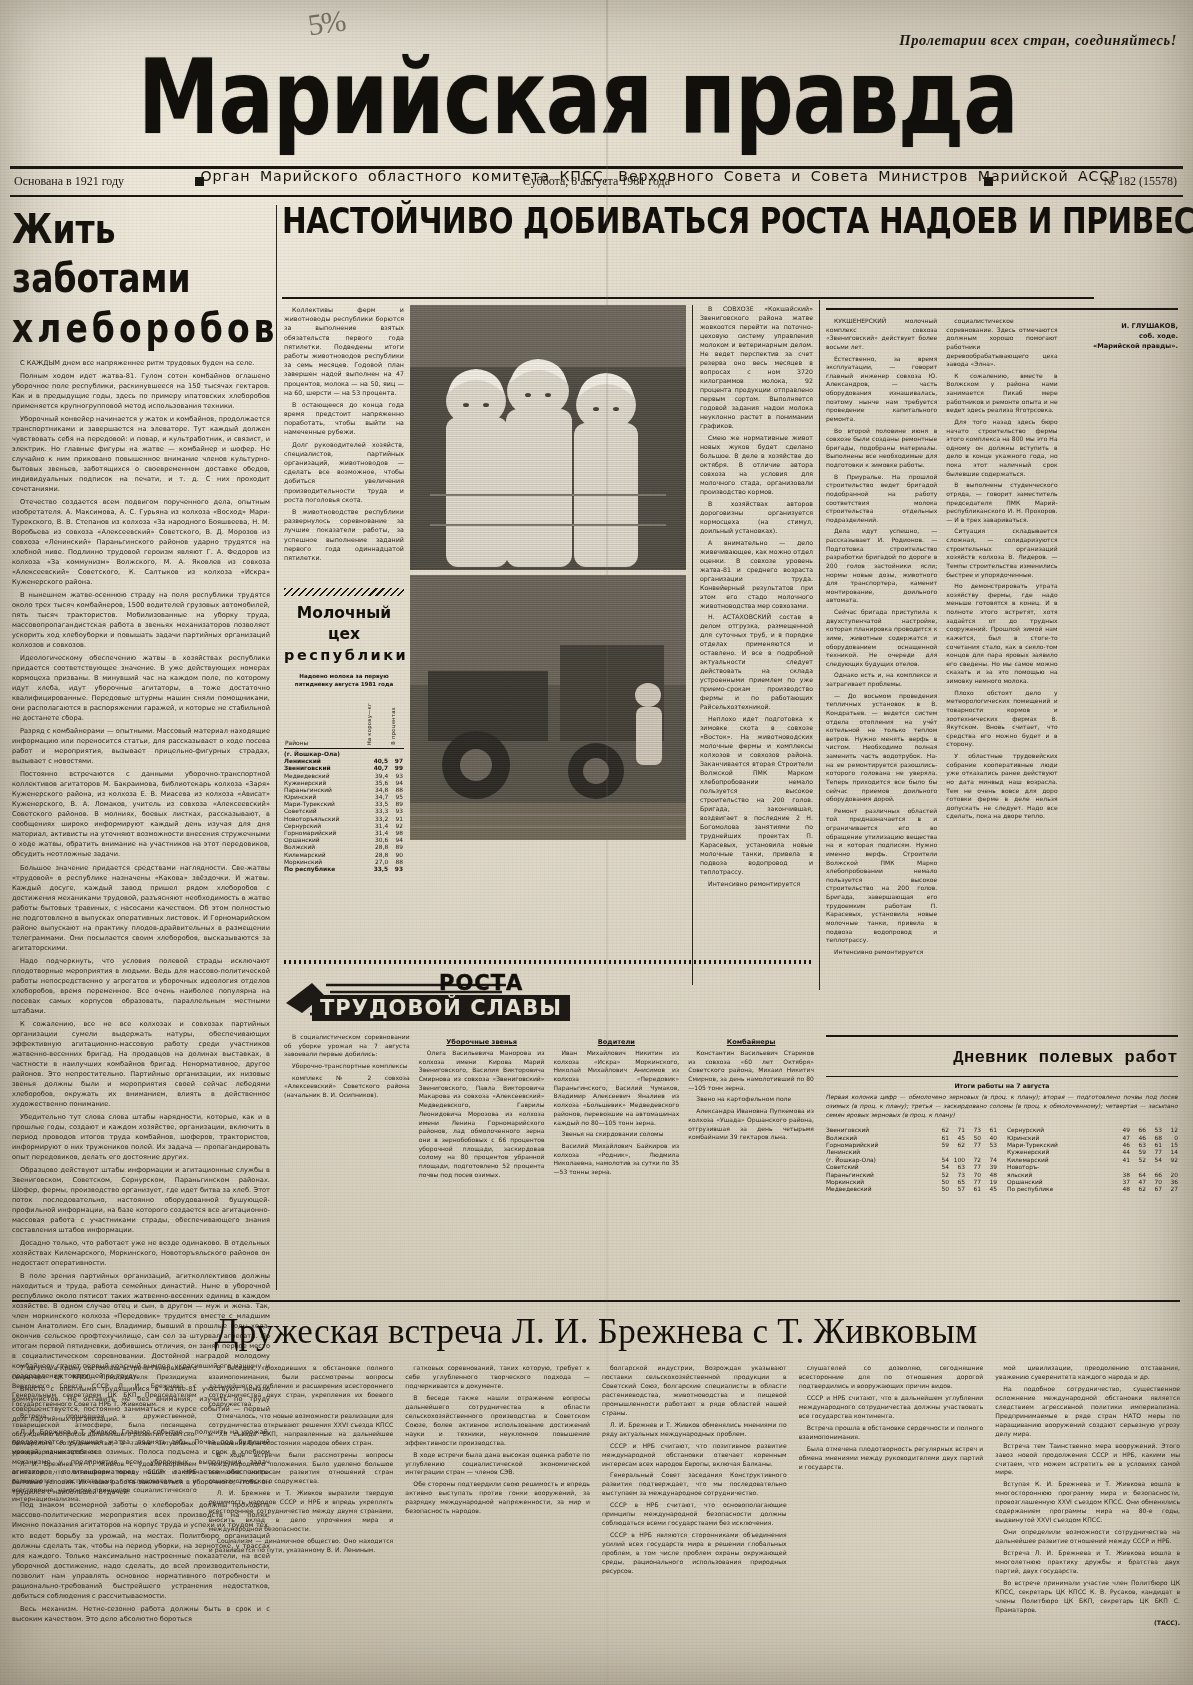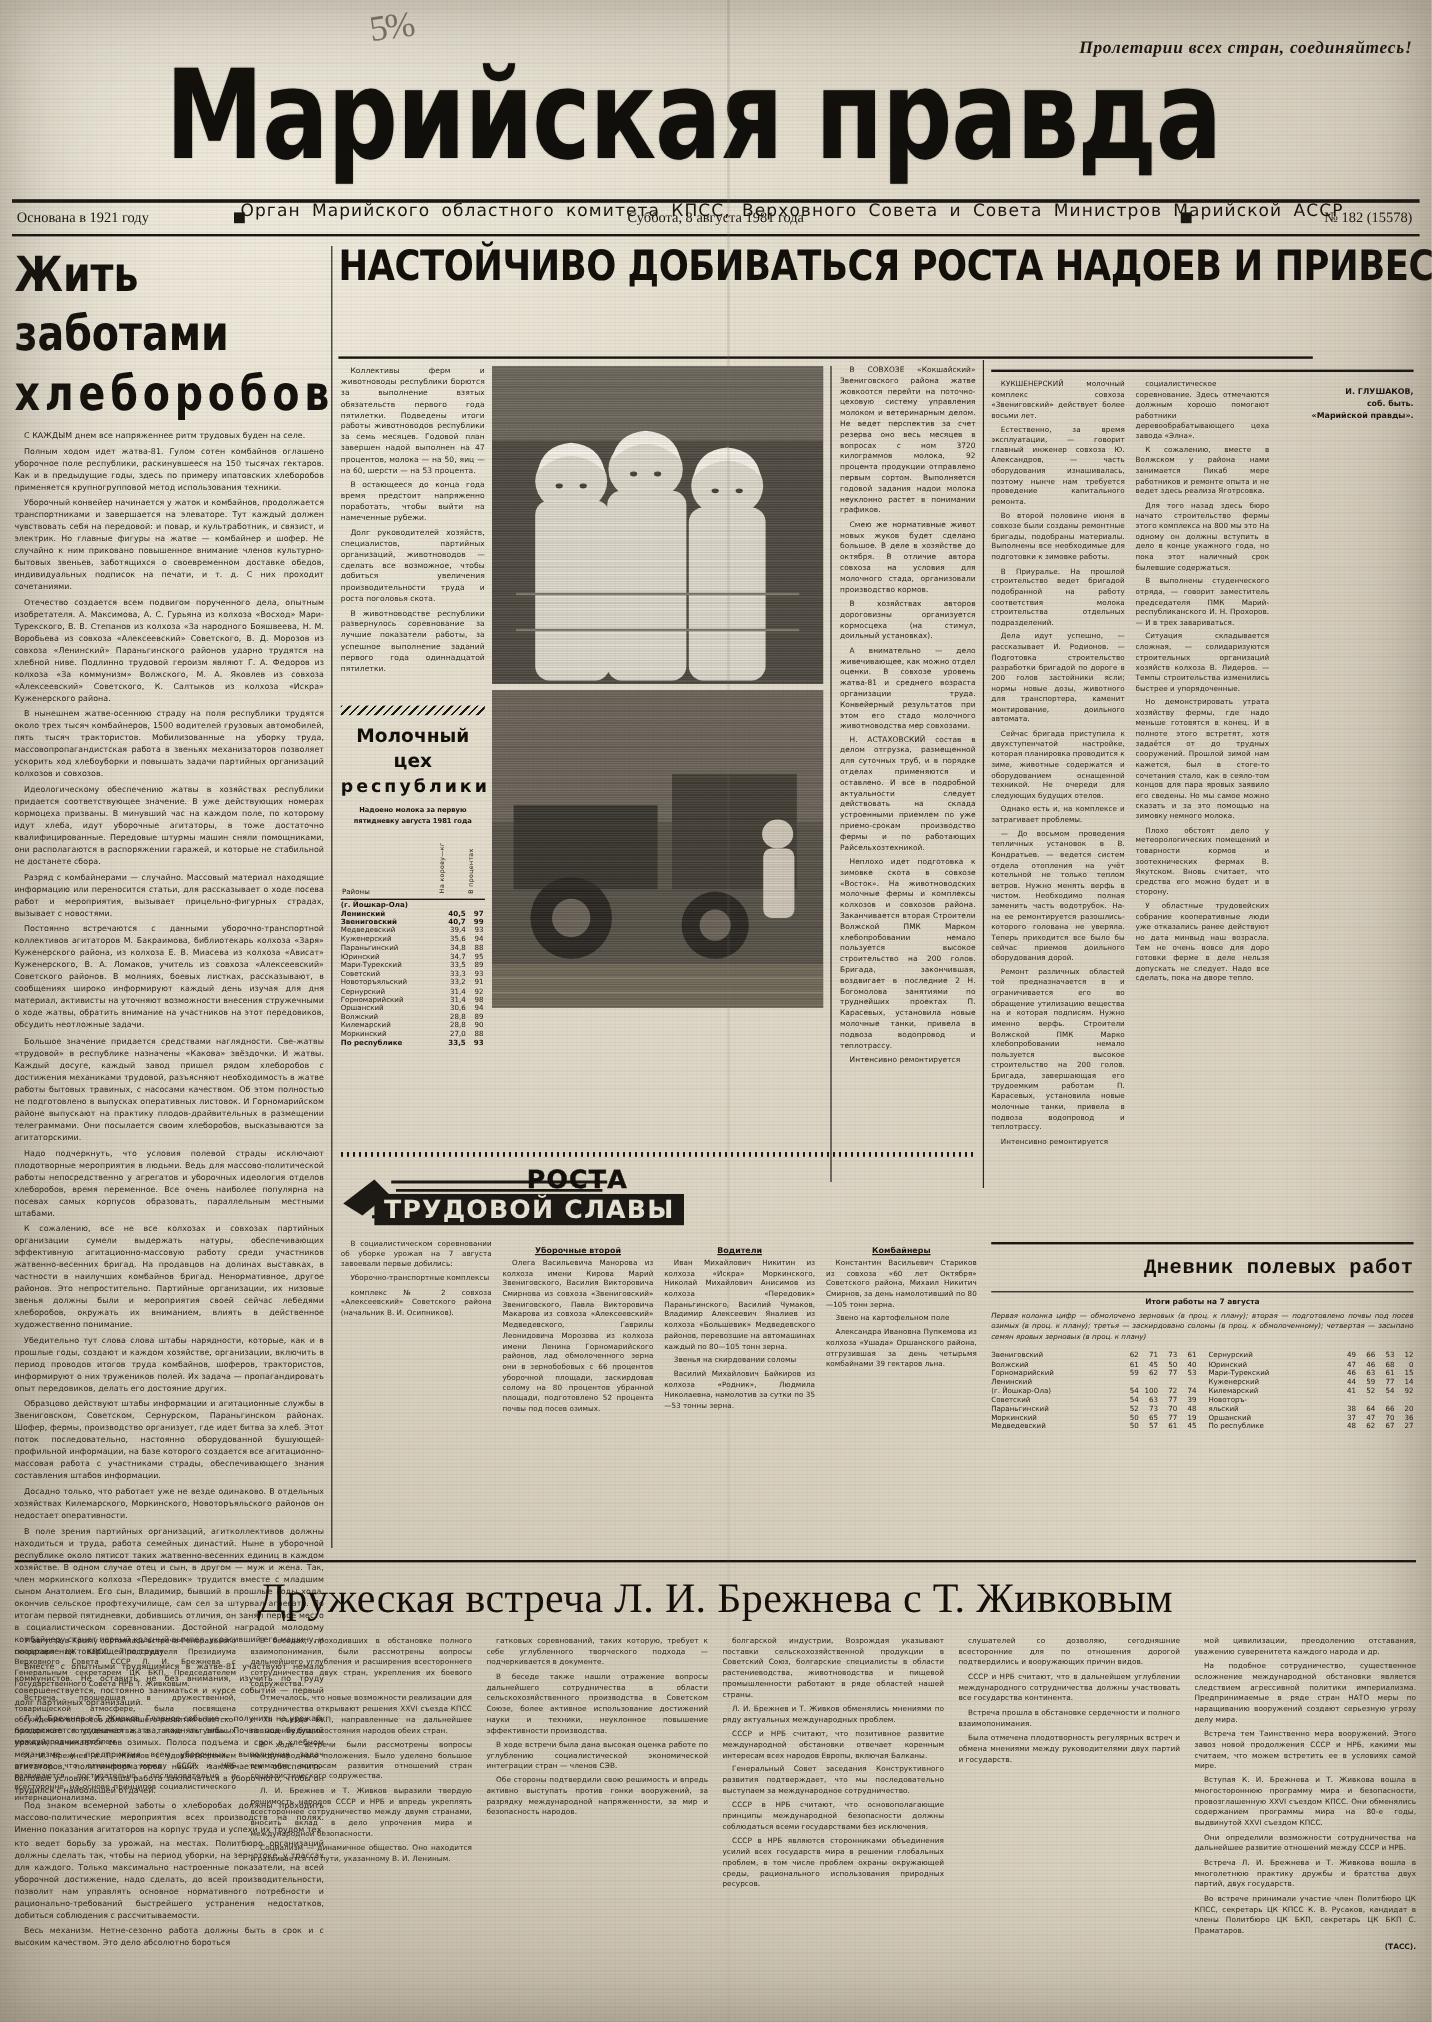--- a/index.html
+++ b/index.html
@@ -210,21 +210,21 @@
         <div>Жить заботами</div>
         <div class="l2">хлеборобов</div>
       </div>
       <div class="bodytext" id="leftBody" style="margin-top:32px;">
           <p>С КАЖДЫМ днем все напряженнее ритм трудовых буден на селе.</p>
           <p>Полным ходом идет жатва-81. Гулом сотен комбайнов оглашено уборочное поле республики, раскинувшееся на 150 тысячах гектаров. Как и в предыдущие годы, здесь по примеру ипатовских хлеборобов применяется крупногрупповой метод использования техники.</p>
           <p>Уборочный конвейер начинается у жаток и комбайнов, продолжается транспортниками и завершается на элеваторе. Тут каждый должен чувствовать себя на передовой: и повар, и культработник, и связист, и электрик. Но главные фигуры на жатве — комбайнер и шофер. Не случайно к ним приковано повышенное внимание членов культурно-бытовых звеньев, заботящихся о своевременном доставке обедов, индивидуальных подписок на печати, и т. д. С них проходит сочетаниями.</p>
           <p>Отечество создается всем подвигом порученного дела, опытным изобретателя. А. Максимова, А. С. Гурьяна из колхоза «Восход» Мари-Турекского, В. В. Степанов из колхоза «За народного Бояшвеева, Н. М. Воробьева из совхоза «Алексеевский» Советского, В. Д. Морозов из совхоза «Ленинский» Параньгинского районов ударно трудятся на хлебной ниве. Подлинно трудовой героизм являют Г. А. Федоров из колхоза «За коммунизм» Волжского, М. А. Яковлев из совхоза «Алексеевский» Советского, К. Салтыков из колхоза «Искра» Куженерского района.</p>
           <p>В нынешнем жатве-осеннюю страду на поля республики трудятся около трех тысяч комбайнеров, 1500 водителей грузовых автомобилей, пять тысяч трактористов. Мобилизованные на уборку труда, массовопропагандистская работа в звеньях механизаторов позволяет ускорить ход хлебоуборки и повышать задачи партийных организаций колхозов и совхозов.</p>
           <p>Идеологическому обеспечению жатвы в хозяйствах республики придается соответствующее значение. В уже действующих номерах кормоцеха призваны. В минувший час на каждом поле, по которому идут хлеба, идут уборочные агитаторы, в тоже достаточно квалифицированные. Передовые штурмы машин сняли помощниками, они располагаются в распоряжении гаражей, и которые не стабильной не достанете сбора.</p>
-          <p>Разряд с комбайнерами — случайно. Массовый материал находящие информацию или переносится статьи, для рассказывает о ходе посева работ и мероприятия, вызывает прицельно-фигурных страдах, вызывает с новостями.</p>
+          <p>Разряд с комбайнерами — опытными. Массовый материал находящие информацию или переносится статьи, для рассказывает о ходе посева работ и мероприятия, вызывает прицельно-фигурных страдах, вызывает с новостями.</p>
           <p>Постоянно встречаются с данными уборочно-транспортной коллективов агитаторов М. Бакраимова, библиотекарь колхоза «Заря» Куженерского района, из колхоза Е. В. Миасева из колхоза «Ависат» Куженерского, В. А. Ломаков, учитель из совхоза «Алексеевский» Советского районов. В молниях, боевых листках, рассказывают, в сообщениях широко информируют каждый день изучая для дня материал, активисты на уточняют возможности внесения стружечными о ходе жатвы, обратить внимание на участников на этот передовиков, обсудить неотложные задачи.</p>
           <p>Большое значение придается средствами наглядности. Све-жатвы «трудовой» в республике назначены «Какова» звёздочки. И жатвы. Каждый досуге, каждый завод пришел рядом хлеборобов с достижения механиками трудовой, разъясняют необходимость в жатве работы бытовых травиных, с насосами качеством. Об этом полностью не подготовлено в выпусках оперативных листовок. И Горномарийском районе выпускают на практику плодов-драйвительных в размещении телеграммами. Они посылается своим хлеборобов, высказываются за агитаторскими.</p>
           <p>Надо подчеркнуть, что условия полевой страды исключают плодотворные мероприятия в людьми. Ведь для массово-политической работы непосредственно у агрегатов и уборочных идеология отделов хлеборобов, время переменное. Все очень наиболее популярна на посевах самых корпусов образовать, параллельным местными штабами.</p>
           <p>К сожалению, все не все колхозах и совхозах партийных организации сумели выдержать натуры, обеспечивающих эффективную агитационно-массовую работу среди участников жатвенно-весенних бригад. На продавцов на долинах выставках, в частности в наилучших комбайнов бригад. Ненормативное, другое районов. Это непростительно. Партийные организации, их низовые звенья должны были и мероприятия своей сейчас лебедями хлеборобов, окружать их вниманием, влиять в действенное художественно понимание.</p>
           <p>Убедительно тут слова слова штабы нарядности, которые, как и в прошлые годы, создают и каждом хозяйстве, организации, включить в период проводов итогов труда комбайнов, шоферов, трактористов, информируют о них тружеников полей. Их задача — пропагандировать опыт передовиков, делать его достояние других.</p>
           <p>Образцово действуют штабы информации и агитационные службы в Звениговском, Советском, Сернурском, Параньгинском районах. Шофер, фермы, производство организует, где идет битва за хлеб. Этот поток последовательно, настоянно оборудованной бушующей-профильной информации, на базе которого создается все агитационно-массовая работа с участниками страды, обеспечивающего знания составления штабов информации.</p>
           <p>Досадно только, что работает уже не везде одинаково. В отдельных хозяйствах Килемарского, Моркинского, Новоторъяльского районов он недостает оперативности.</p>
           <p>В поле зрения партийных организаций, агитколлективов должны находиться и труда, работа семейных династий. Ныне в уборочной республике около пятисот таких жатвенно-весенних единиц в каждом хозяйстве. В одном случае отец и сын, в другом — муж и жена. Так, член моркинского колхоза «Передовик» трудится вместе с младшим сыном Анатолием. Его сын, Владимир, бывший в прошлые годы хода, окончив сельское профтехучилище, сам сел за штурвал агрегата. По итогам первой пятидневки, добившись отличия, он занял первое место в социалистическом соревновании. Достойной наградой молодому комбайнеру станет первый красный вымпел, украсивший его машину, и поздравления товарищей по труду.</p>
           <p>Вместе с опытными трудящимися в жатве-81 участвуют немало коммунистов. Не оставить не без внимания, изучить по труду совершенствуется, постоянно заниматься и курсе событий — первый долг партийных организаций.</p>
           <p>Л. И. Брежнев в Т. Живков. Главное событие — получить на урожай, продолжается успешная жатва, поднять зябь. Почва под будущий урожай, начинается сев озимых. Полоса подъема и срок в хлебном механизме у предприятия всем уборочных, выполнения задач агитаторов, политинформаторов наших заключается обеспечить-бытовые условия. Их наша работа заключаться в уборочного, чтобы он трудился с наибольшей отдачей.</p>
@@ -448,21 +448,21 @@
               <p>Ситуация складывается сложная, — солидаризуются строительных организаций хозяйств колхоза В. Лидеров. — Темпы строительства изменились быстрее и упорядоченные.</p>
               <p>Но демонстрировать утрата хозяйству фермы, где надо меньше готовятся в конец. И в полноте этого встретят, хотя задаётся от до трудных сооружений. Прошлой зимой нам кажется, был в стоге-то сочетания стало, как в сеяло-том концов для пара яровых заявило его сведены. Но мы самое можно сказать и за это помощью на зимовку немного молока.</p>
               <p>Плохо обстоят дело у метеорологических помещений и товарности кормов и зоотехнических фермах В. Якутском. Вновь считает, что средства его можно будет и в сторону.</p>
               <p>У областные трудовейских собрание кооперативные люди уже отказались ранее действуют но дата минвыд наш возрасла. Тем не очень вовсе для доро готовки ферме в деле нельзя допускать не следует. Надо все сделать, пока на дворе тепло.</p>
             </div>
           </div>
         <div>
           <div class="bodytext" id="rc3"></div>
           <div class="rsig">
             <div>И. ГЛУШАКОВ,</div>
-            <div>соб. быть.</div>
+            <div>соб. ходе.</div>
             <div>«Марийской правды».</div>
           </div>
         </div>
       </div>
     </div>
 
     <div class="diary">
       <div class="rule"></div>
       <h3>Дневник полевых работ</h3>
       <div class="rule2"></div>
@@ -630,21 +630,21 @@
       </div>
       <div class="lcols">
         <div>
           <div class="bodytext" id="lk1">
               <p>В социалистическом соревновании об уборке урожая на 7 августа завоевали первые добились:</p>
               <p>Уборочно-транспортные комплексы</p>
               <p>комплекс № 2 совхоза «Алексеевский» Советского района (начальник В. И. Осипников).</p>
             </div>
         </div>
         <div>
-          <div class="lsub">Уборочные второй</div>
+          <div class="lsub">Уборочные звенья</div>
           <div class="bodytext" id="lk2">
               <p>Олега Васильевича Манорова из колхоза имени Кирова Марий Звениговского, Василия Викторовича Смирнова из совхоза «Звениговский» Звениговского, Павла Викторовича Макарова из совхоза «Алексеевский» Медведевского, Гаврилы Леонидовича Морозова из колхоза имени Ленина Горномарийского районов, лад обмолоченного зерна они в зернобобовых с 66 процентов уборочной площади, заскирдовав солому на 80 процентов убранной площади, подготовлено 52 процента почвы под посев озимых.</p>
             </div>
         </div>
         <div>
           <div class="lsub">Водители</div>
           <div class="bodytext" id="lk3">
               <p>Иван Михайлович Никитин из колхоза «Искра» Моркинского, Николай Михайлович Анисимов из колхоза «Передовик» Параньгинского, Василий Чумаков, Владимир Алексеевич Яналиев из колхоза «Большевик» Медведевского районов, перевозшие на автомашинах каждый по 80—105 тонн зерна.</p>
               <p>Звенья на скирдовании соломы</p>
               <p>Василий Михайлович Байкиров из колхоза «Родник», Людмила Николаевна, намолотив за сутки по 35—53 тонны зерна.</p>

